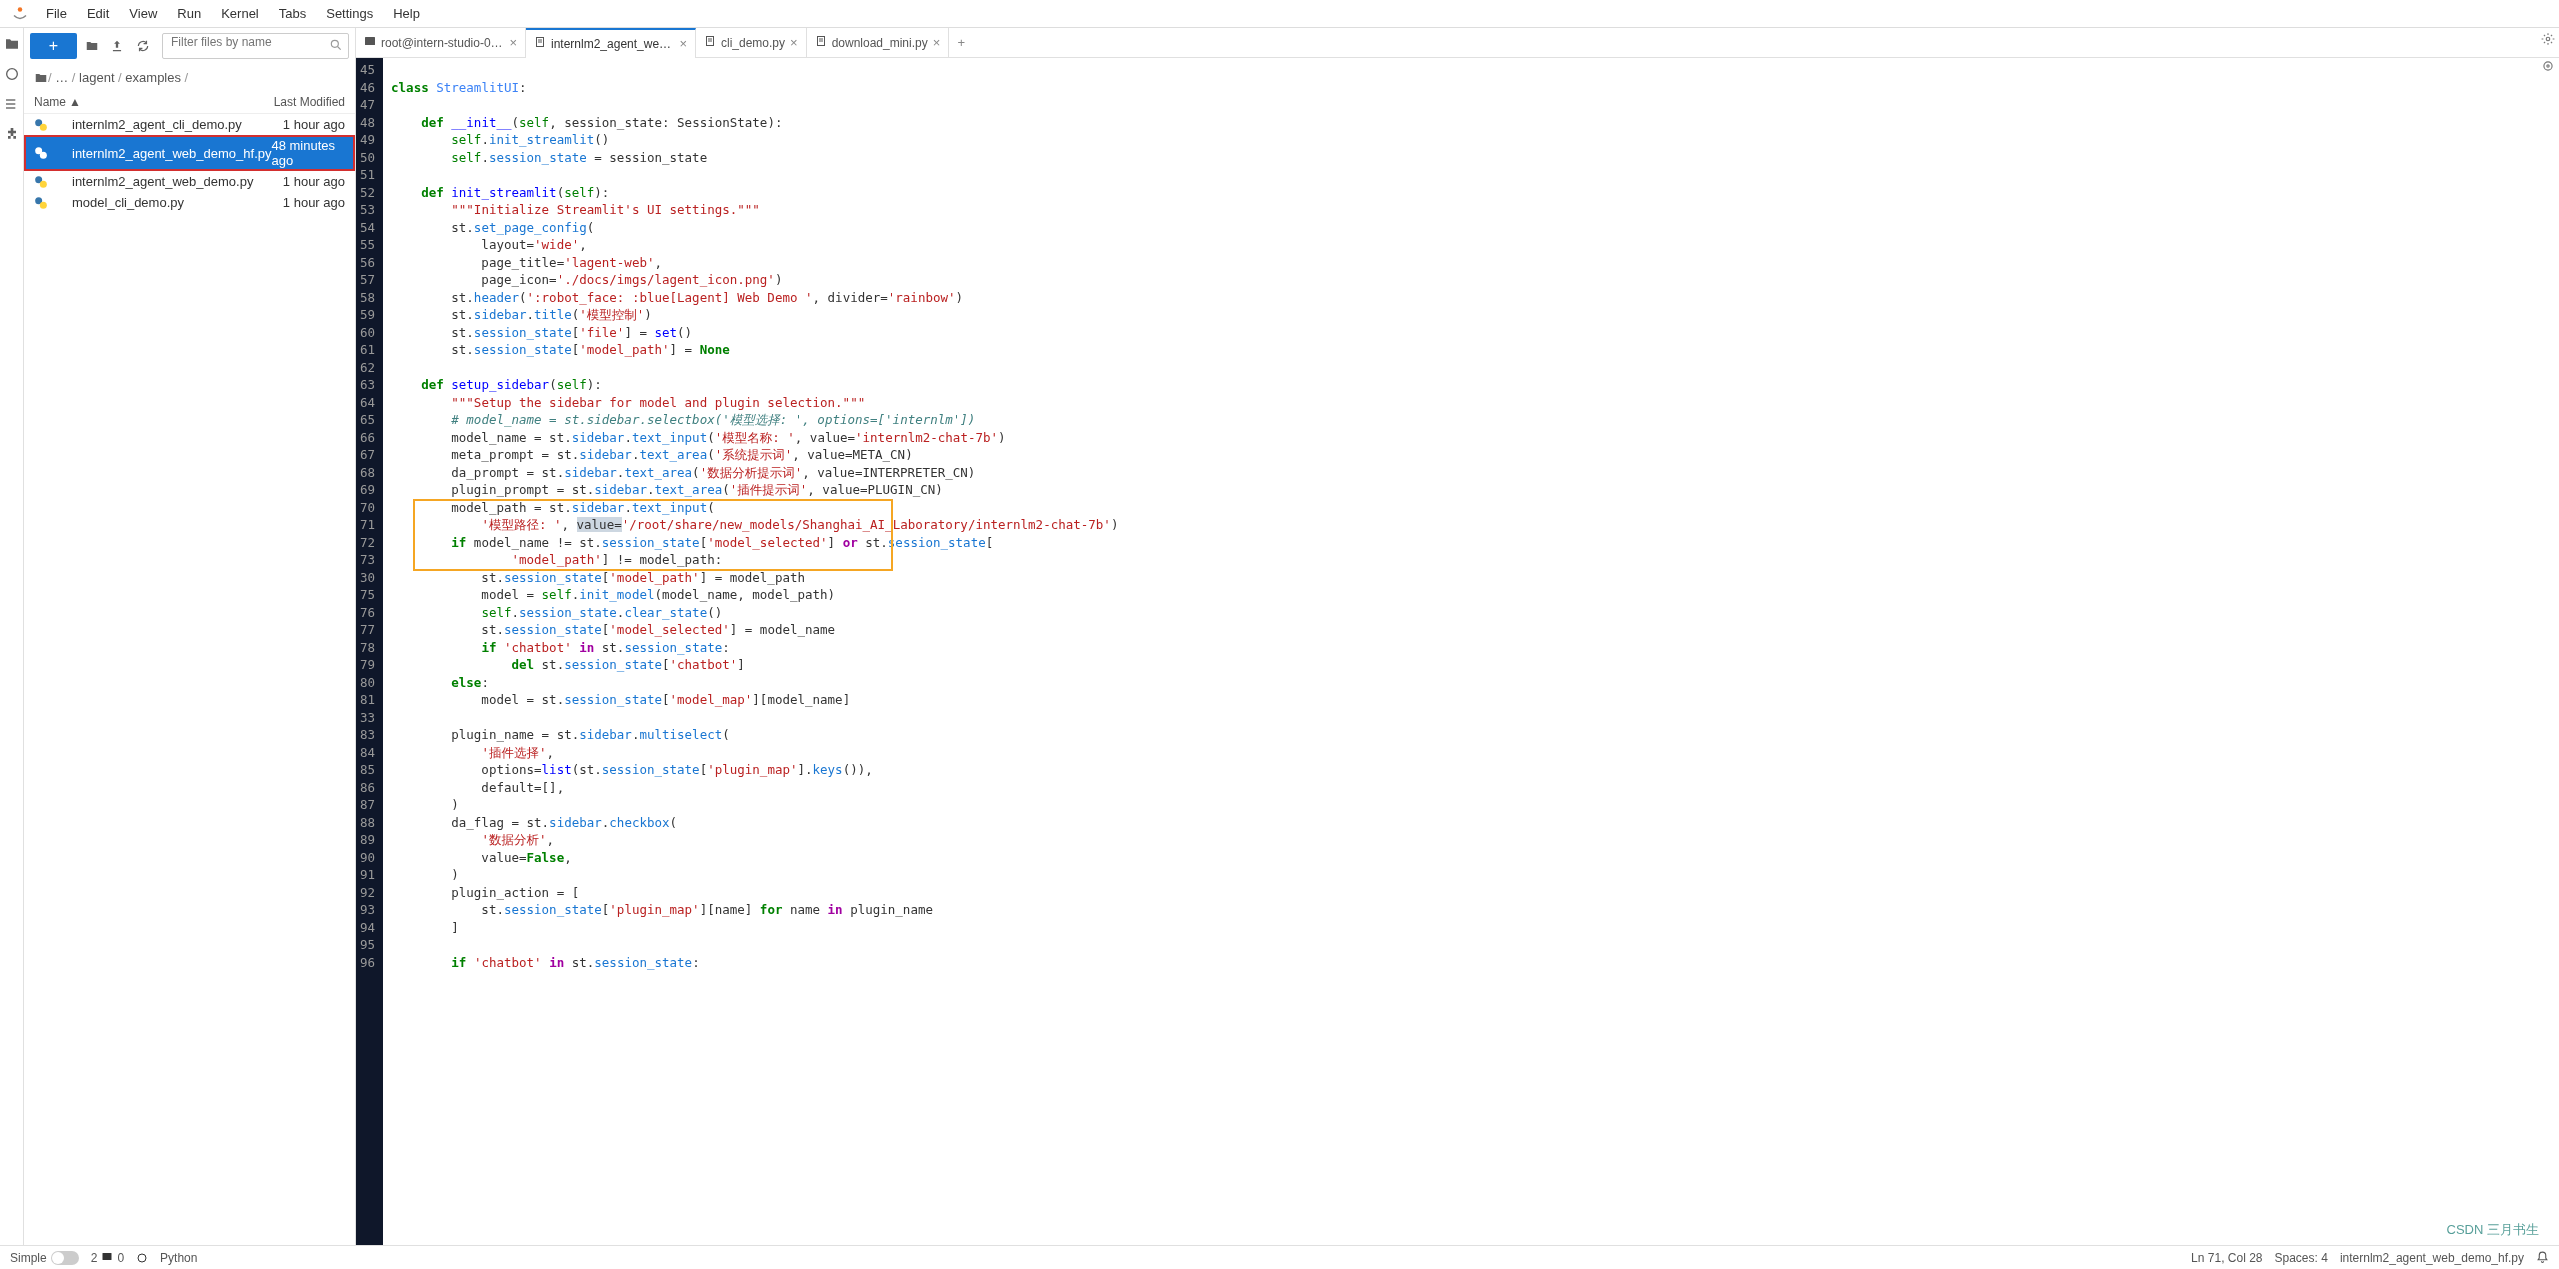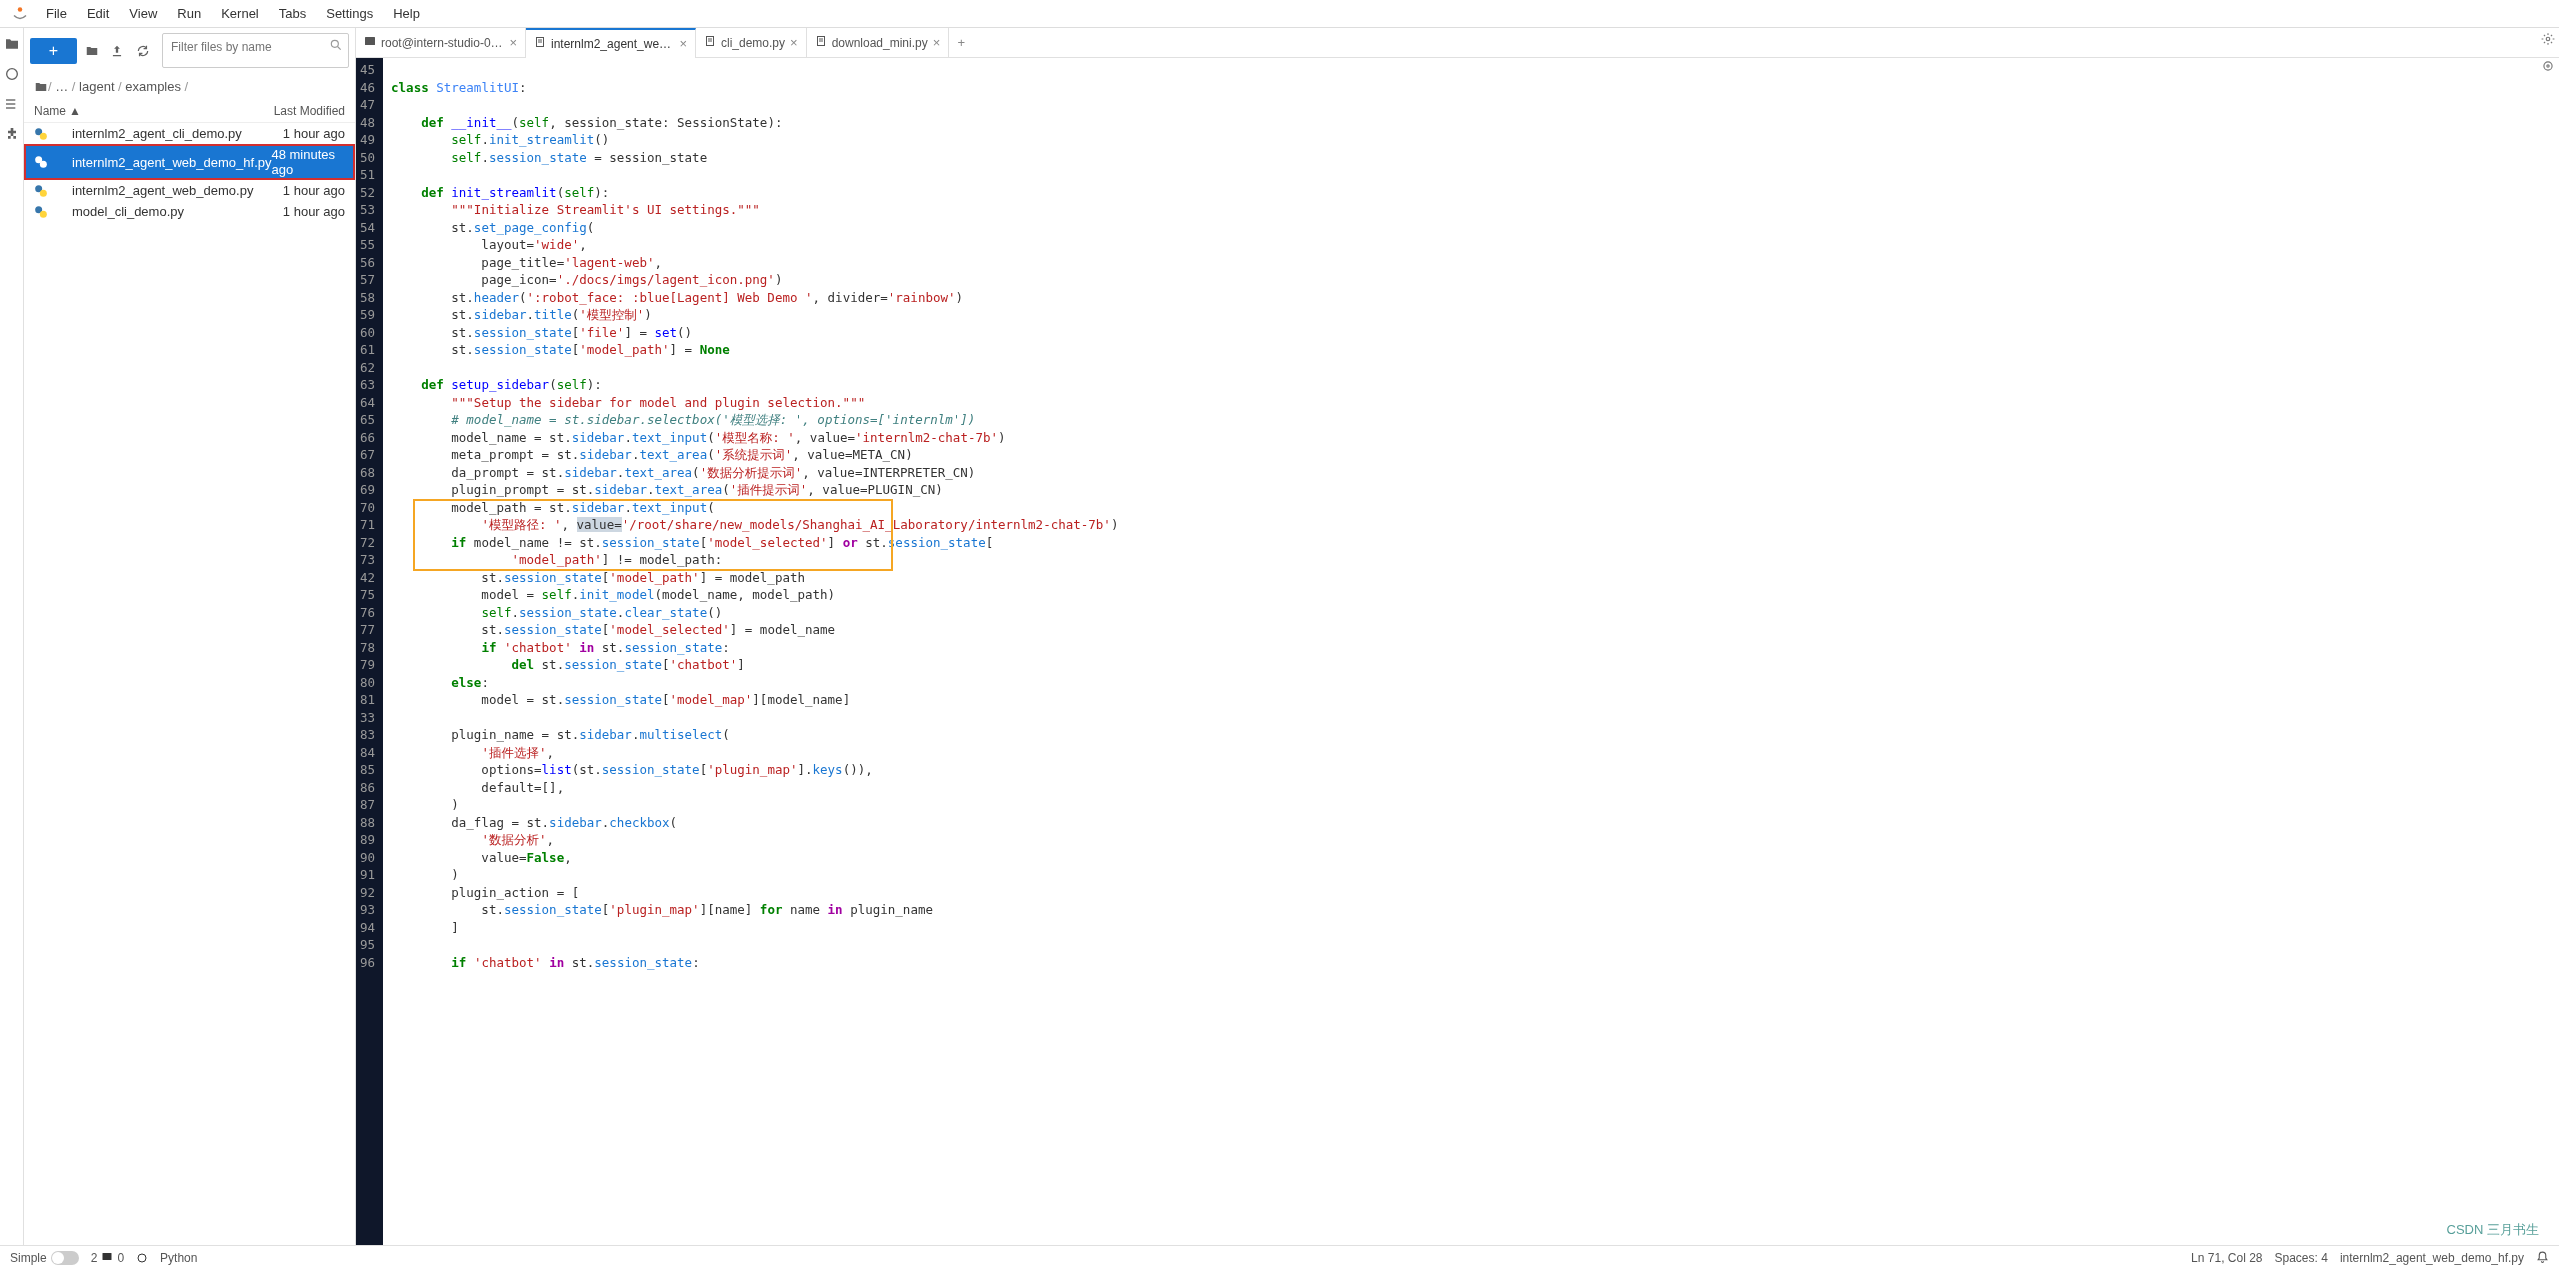--- a/index.html
+++ b/index.html
@@ -7,21 +7,21 @@
 .menubar{display:flex;align-items:center;height:28px;border-bottom:1px solid #ddd;padding:0 4px;}
 .logo{width:20px;height:20px;margin:0 6px;display:flex;align-items:center;justify-content:center;}
 .menu-item{padding:4px 10px;cursor:pointer;font-size:13px;}
 .main{flex:1;display:flex;overflow:hidden;}
 .activity-bar{width:24px;background:#fff;border-right:1px solid #e0e0e0;display:flex;flex-direction:column;align-items:center;padding-top:8px;gap:14px;}
 .activity-icon{width:16px;height:16px;color:#616161;cursor:pointer;}
 .file-panel{width:332px;border-right:1px solid #e0e0e0;display:flex;flex-direction:column;background:#fff;}
 .file-toolbar{display:flex;align-items:center;padding:5px 6px;gap:4px;}
 .new-btn{background:#1976d2;color:#fff;border:none;width:52px;height:26px;border-radius:2px;cursor:pointer;display:flex;align-items:center;justify-content:center;font-size:16px;}
 .tb-icon{width:24px;height:24px;display:flex;align-items:center;justify-content:center;color:#616161;cursor:pointer;}
-.filter-input{flex:1;height:35px;border:1px solid #ccc;border-radius:2px;padding:0 22px 8px 8px;font-size:12px;}
+.filter-input{flex:1;height:26px;border:1px solid #ccc;border-radius:2px;padding:0 22px 8px 8px;font-size:12px;}
 .filter-wrap{position:relative;flex:1;margin-left:4px;}
 .filter-wrap .search-ic{position:absolute;right:6px;top:5px;color:#999;}
 .breadcrumb{padding:6px 10px;font-size:13px;color:#555;display:flex;align-items:flex-end;}
 .bc-sep{color:#999;}
 .file-header{display:flex;justify-content:space-between;padding:4px 10px;font-size:12px;color:#555;border-bottom:1px solid #eee;}
 .file-header .sortcol{display:flex;align-items:center;gap:3px;}
 .file-list{flex:1;overflow:auto;}
 .file-row{display:flex;justify-content:space-between;align-items:center;padding:3px 10px;font-size:13px;cursor:pointer;}
 .file-row .fname{display:flex;align-items:center;gap:24px;}
 .file-row.selected{background:#1976d2;color:#fff;border:2px solid #d32f2f;padding:1px 8px;}
@@ -243,21 +243,21 @@
           <div>64</div>
           <div>65</div>
           <div>66</div>
           <div>67</div>
           <div>68</div>
           <div>69</div>
           <div>70</div>
           <div>71</div>
           <div>72</div>
           <div>73</div>
-          <div>42</div>
+          <div>30</div>
           <div>75</div>
           <div>76</div>
           <div>77</div>
           <div>78</div>
           <div>79</div>
           <div>80</div>
           <div>81</div>
           <div>33</div>
           <div>83</div>
           <div>84</div>

